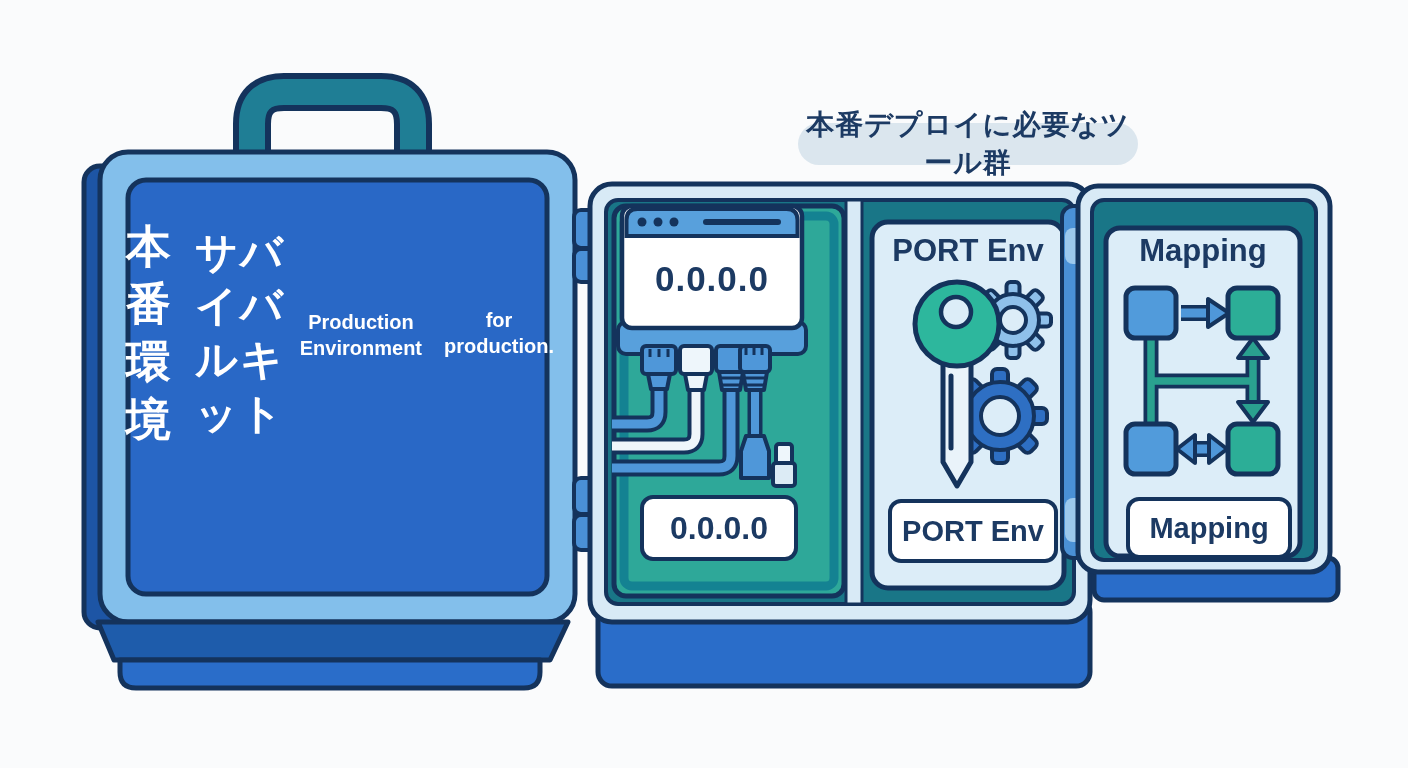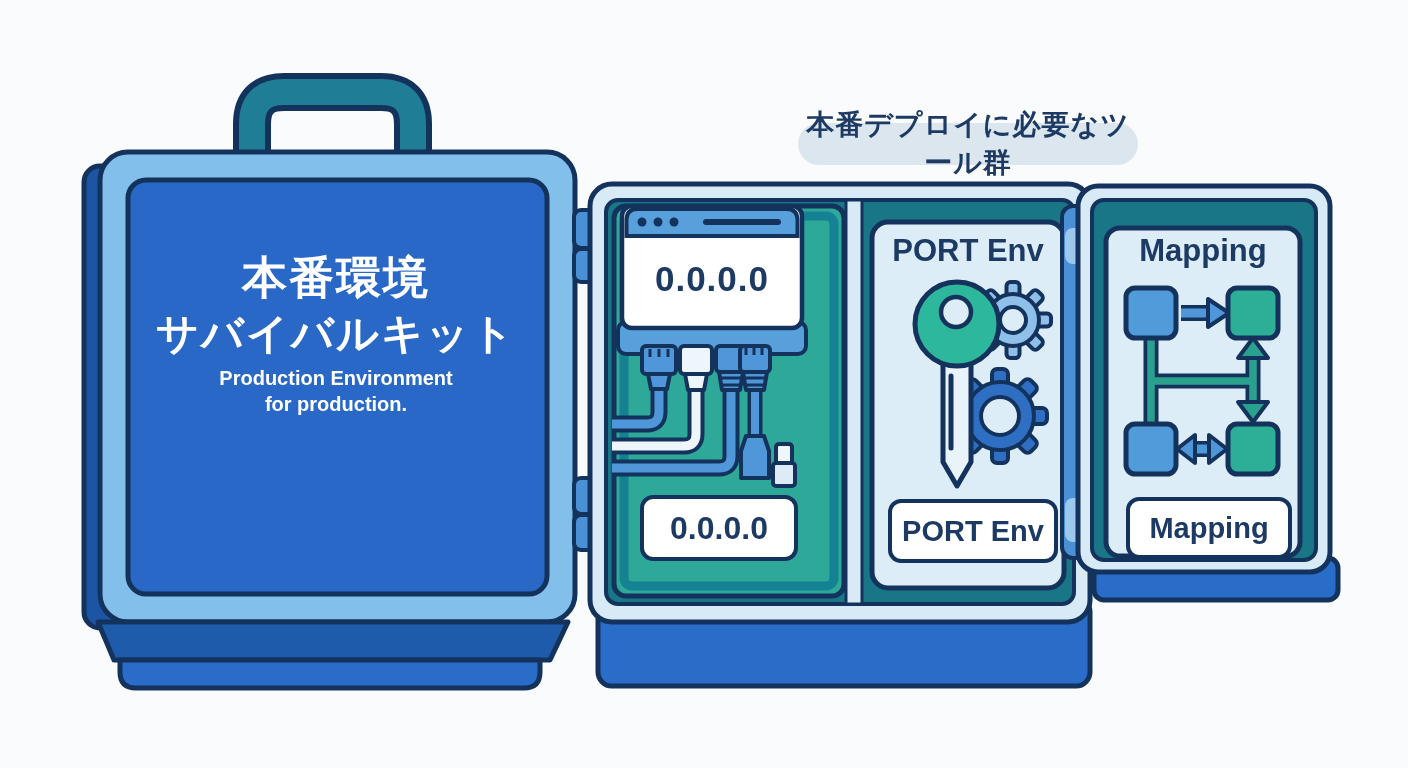--- a/index.html
+++ b/index.html
@@ -2,21 +2,21 @@
 <html><head>
 <meta charset="utf-8">
 <style>
   html,body{margin:0;padding:0;background:#fafbfc;}
   .scene{position:relative;width:1408px;height:768px;background:#fafbfc;overflow:hidden;
          font-family:"Liberation Sans","DejaVu Sans",sans-serif;}
   .scene svg{position:absolute;left:0;top:0;}
   .overlay{position:absolute;display:flex;align-items:center;justify-content:center;
            text-align:center;color:#1c3a63;font-weight:700;}
   .badge{background:#dbe6ee;border-radius:22px;font-size:28px;letter-spacing:1px;}
-  .case-text{flex-direction:column;color:#ffffff;line-height:1.28;}
+  .case-text{flex-direction:row;color:#ffffff;line-height:1.28;}
   .case-text .ja1{font-size:45px;letter-spacing:2px;}
   .case-text .ja2{font-size:42px;letter-spacing:2px;}
   .case-text .en{font-size:20px;line-height:1.3;margin-top:4px;}
   .whitelabel{background:#ffffff;border:4px solid #14335c;border-radius:13px;}
   .addr{font-size:35px;letter-spacing:1px;}
   .panel-title{font-size:31px;}
   .lbl-big{font-size:32px;}
   .lbl-med{font-size:29px;}
 </style>
 </head>
@@ -178,21 +178,21 @@
 </svg>
 
 <div class="overlay badge" style="left:798px;top:123px;width:340px;height:42px;">
   <span>本番デプロイに必要なツール群</span>
 </div>
 
 <div class="overlay case-text" style="left:118px;top:228px;width:436px;height:210px;">
   <div class="ja1">本番環境</div>
   <div class="ja2">サバイバルキット</div>
   <div class="en">Production Environment</div>
-  <div class="en" style="margin-top:0;">for production.</div>
+  <div class="en" style="margin-top:0;margin-left:22px;">for production.</div>
 </div>
 
 <div class="overlay addr" style="left:626px;top:240px;width:172px;height:78px;">0.0.0.0</div>
 
 <div class="overlay whitelabel lbl-big" style="left:640px;top:495px;width:150px;height:58px;">0.0.0.0</div>
 
 <div class="overlay panel-title" style="left:872px;top:232px;width:192px;height:38px;">PORT Env</div>
 
 <div class="overlay whitelabel lbl-med" style="left:888px;top:499px;width:162px;height:56px;">PORT Env</div>
 

